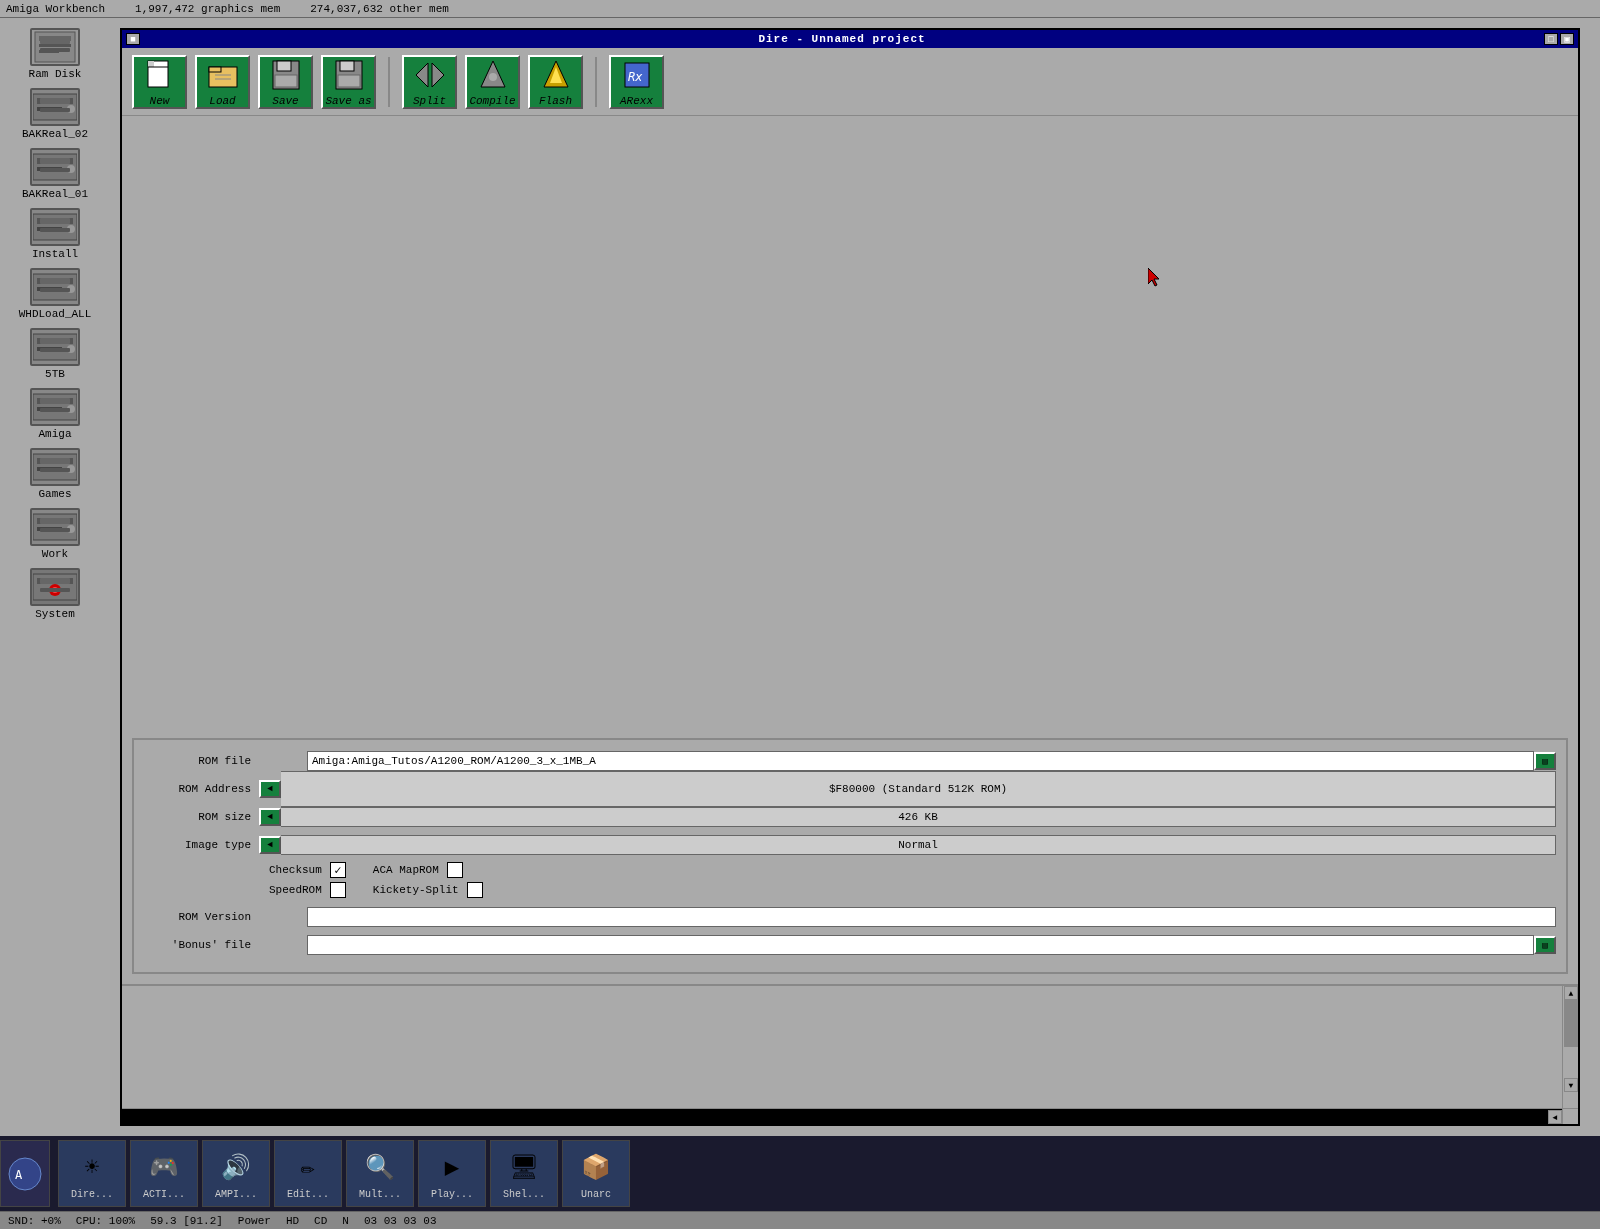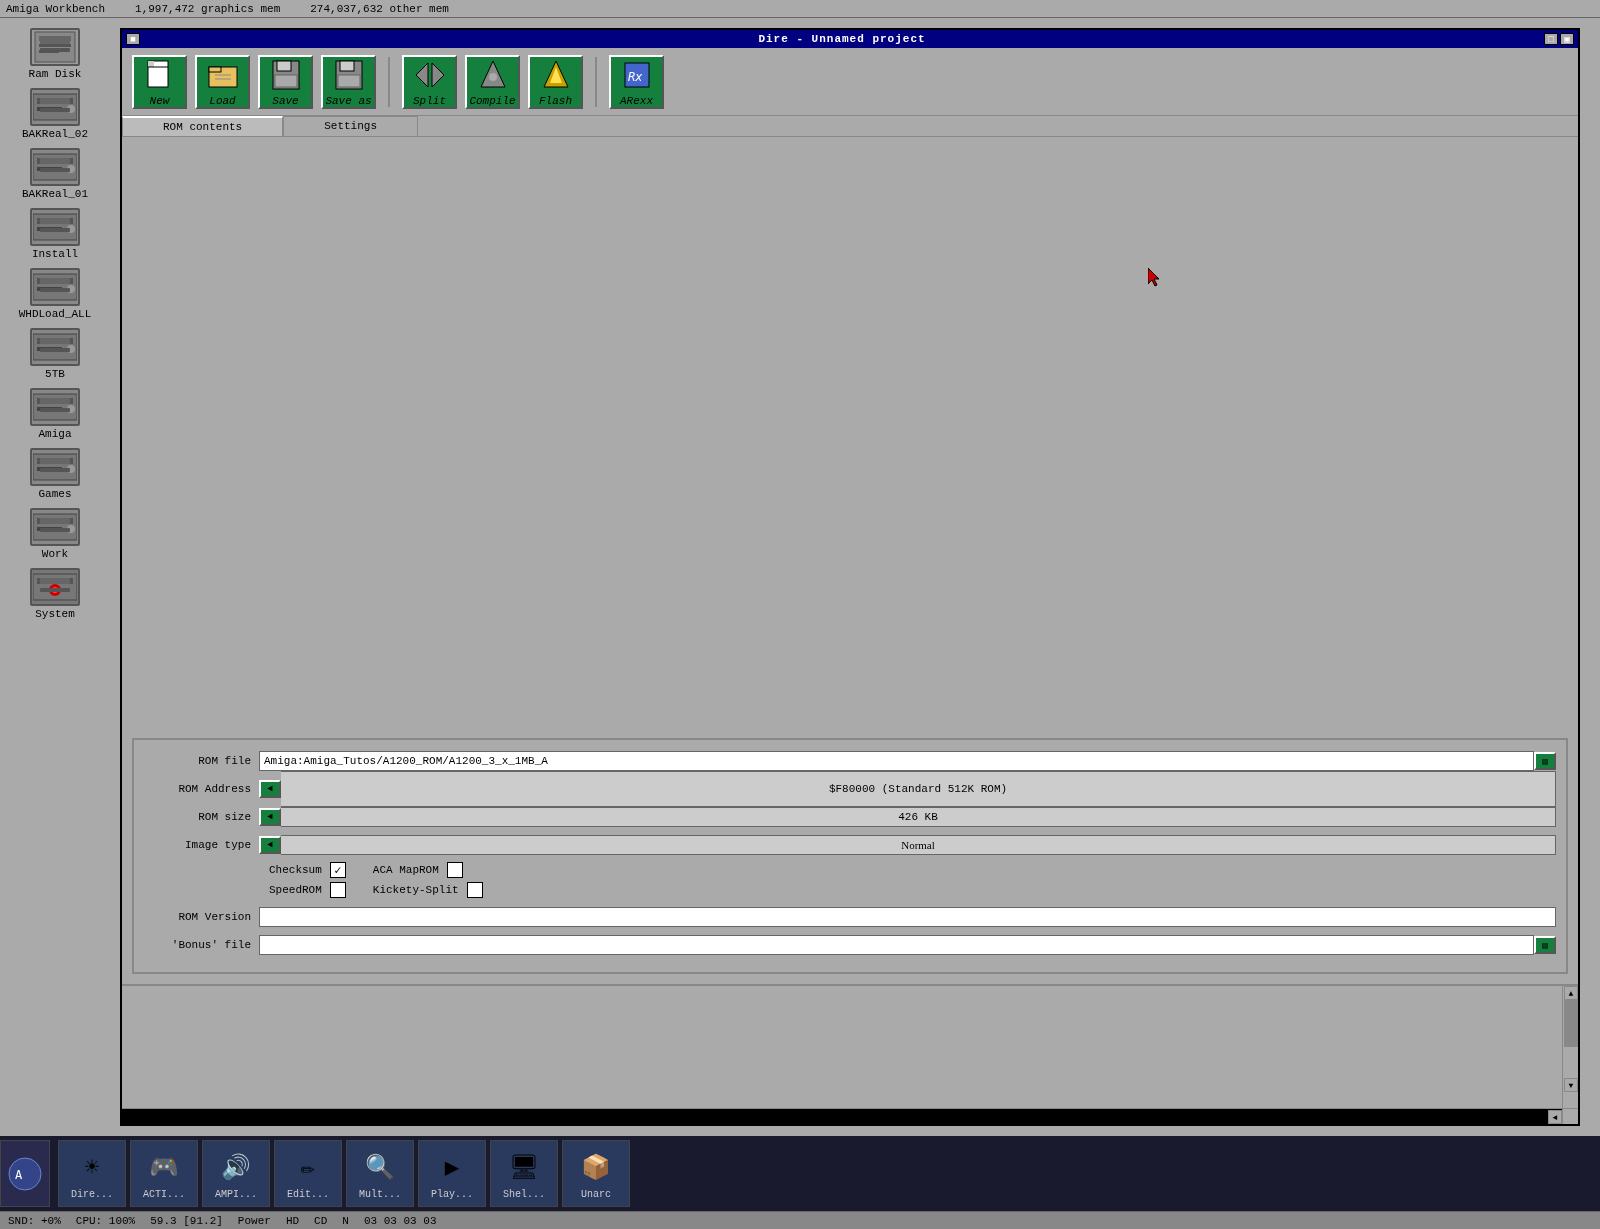--- a/index.html
+++ b/index.html
@@ -235,20 +235,21 @@
     }
     .text-field {
       flex: 1;
       height: 18px;
       background: #fff;
       border: 1px solid #666;
       border-left: none;
       padding: 0 4px;
       font-size: 11px;
       font-family: 'Courier New', monospace;
+      margin-left: 48px;
     }
     .field-btn {
       width: 22px;
       height: 18px;
       background: #aaaaaa;
       border: 1px solid #000;
       border-left: none;
       display: flex;
       align-items: center;
       justify-content: center;
@@ -661,28 +662,20 @@
           <svg width="32" height="32">
             <rect x="4" y="4" width="24" height="24" fill="#4466cc" stroke="#000"></rect>
             <text x="7" y="22" font-size="12" fill="#fff" font-family="monospace">Rx</text>
           </svg>
         </div>
         <span class="tool-btn-label">ARexx</span>
       </div>
 
     </div>
 
-    <div id="tabs">
-      <div class="tab active">
-        <span>ROM contents</span>
-      </div>
-      <div class="tab">
-        <span>Settings</span>
-      </div>
-    </div>
 
     <div id="content-area">
 
       <div class="content-spacer"></div>
 
       <div id="rom-settings">
 
         <div class="form-row rom-file-row">
           <span class="form-label">ROM file</span>
           <div class="form-input-wrap">
@@ -712,21 +705,21 @@
             <div class="cycle-field" style="flex:1;height:20px;background:#cccccc;border:1px solid #666;border-left:none;display:flex;align-items:center;justify-content:center;font-family:'Courier New',monospace;font-size:11px;padding:0 4px;">426 KB</div>
           </div>
         </div>
 
         <div class="form-row">
           <span class="form-label">Image type</span>
           <div class="form-input-wrap">
             <div class="cycle-btn amiga-btn">
               <span>◄</span>
             </div>
-            <div class="cycle-field" style="flex:1;height:20px;background:#cccccc;border:1px solid #666;border-left:none;display:flex;align-items:center;justify-content:center;font-family:Liberation Serif, serif;font-size:11px;padding:0 4px;">Normal</div>
+            <div class="cycle-field" style="flex:1;height:20px;background:#cccccc;border:1px solid #666;border-left:none;display:flex;align-items:center;justify-content:center;font-family:Liberation Mono, monospace;font-size:11px;padding:0 4px;">Normal</div>
           </div>
         </div>
 
         <div class="checkbox-row">
           <div class="cb-item">
             <span class="form-label" style="width:auto;text-align:left;padding-right:4px;">Checksum</span>
             <div class="cb-box">
               <span>✓</span>
             </div>
           </div>

